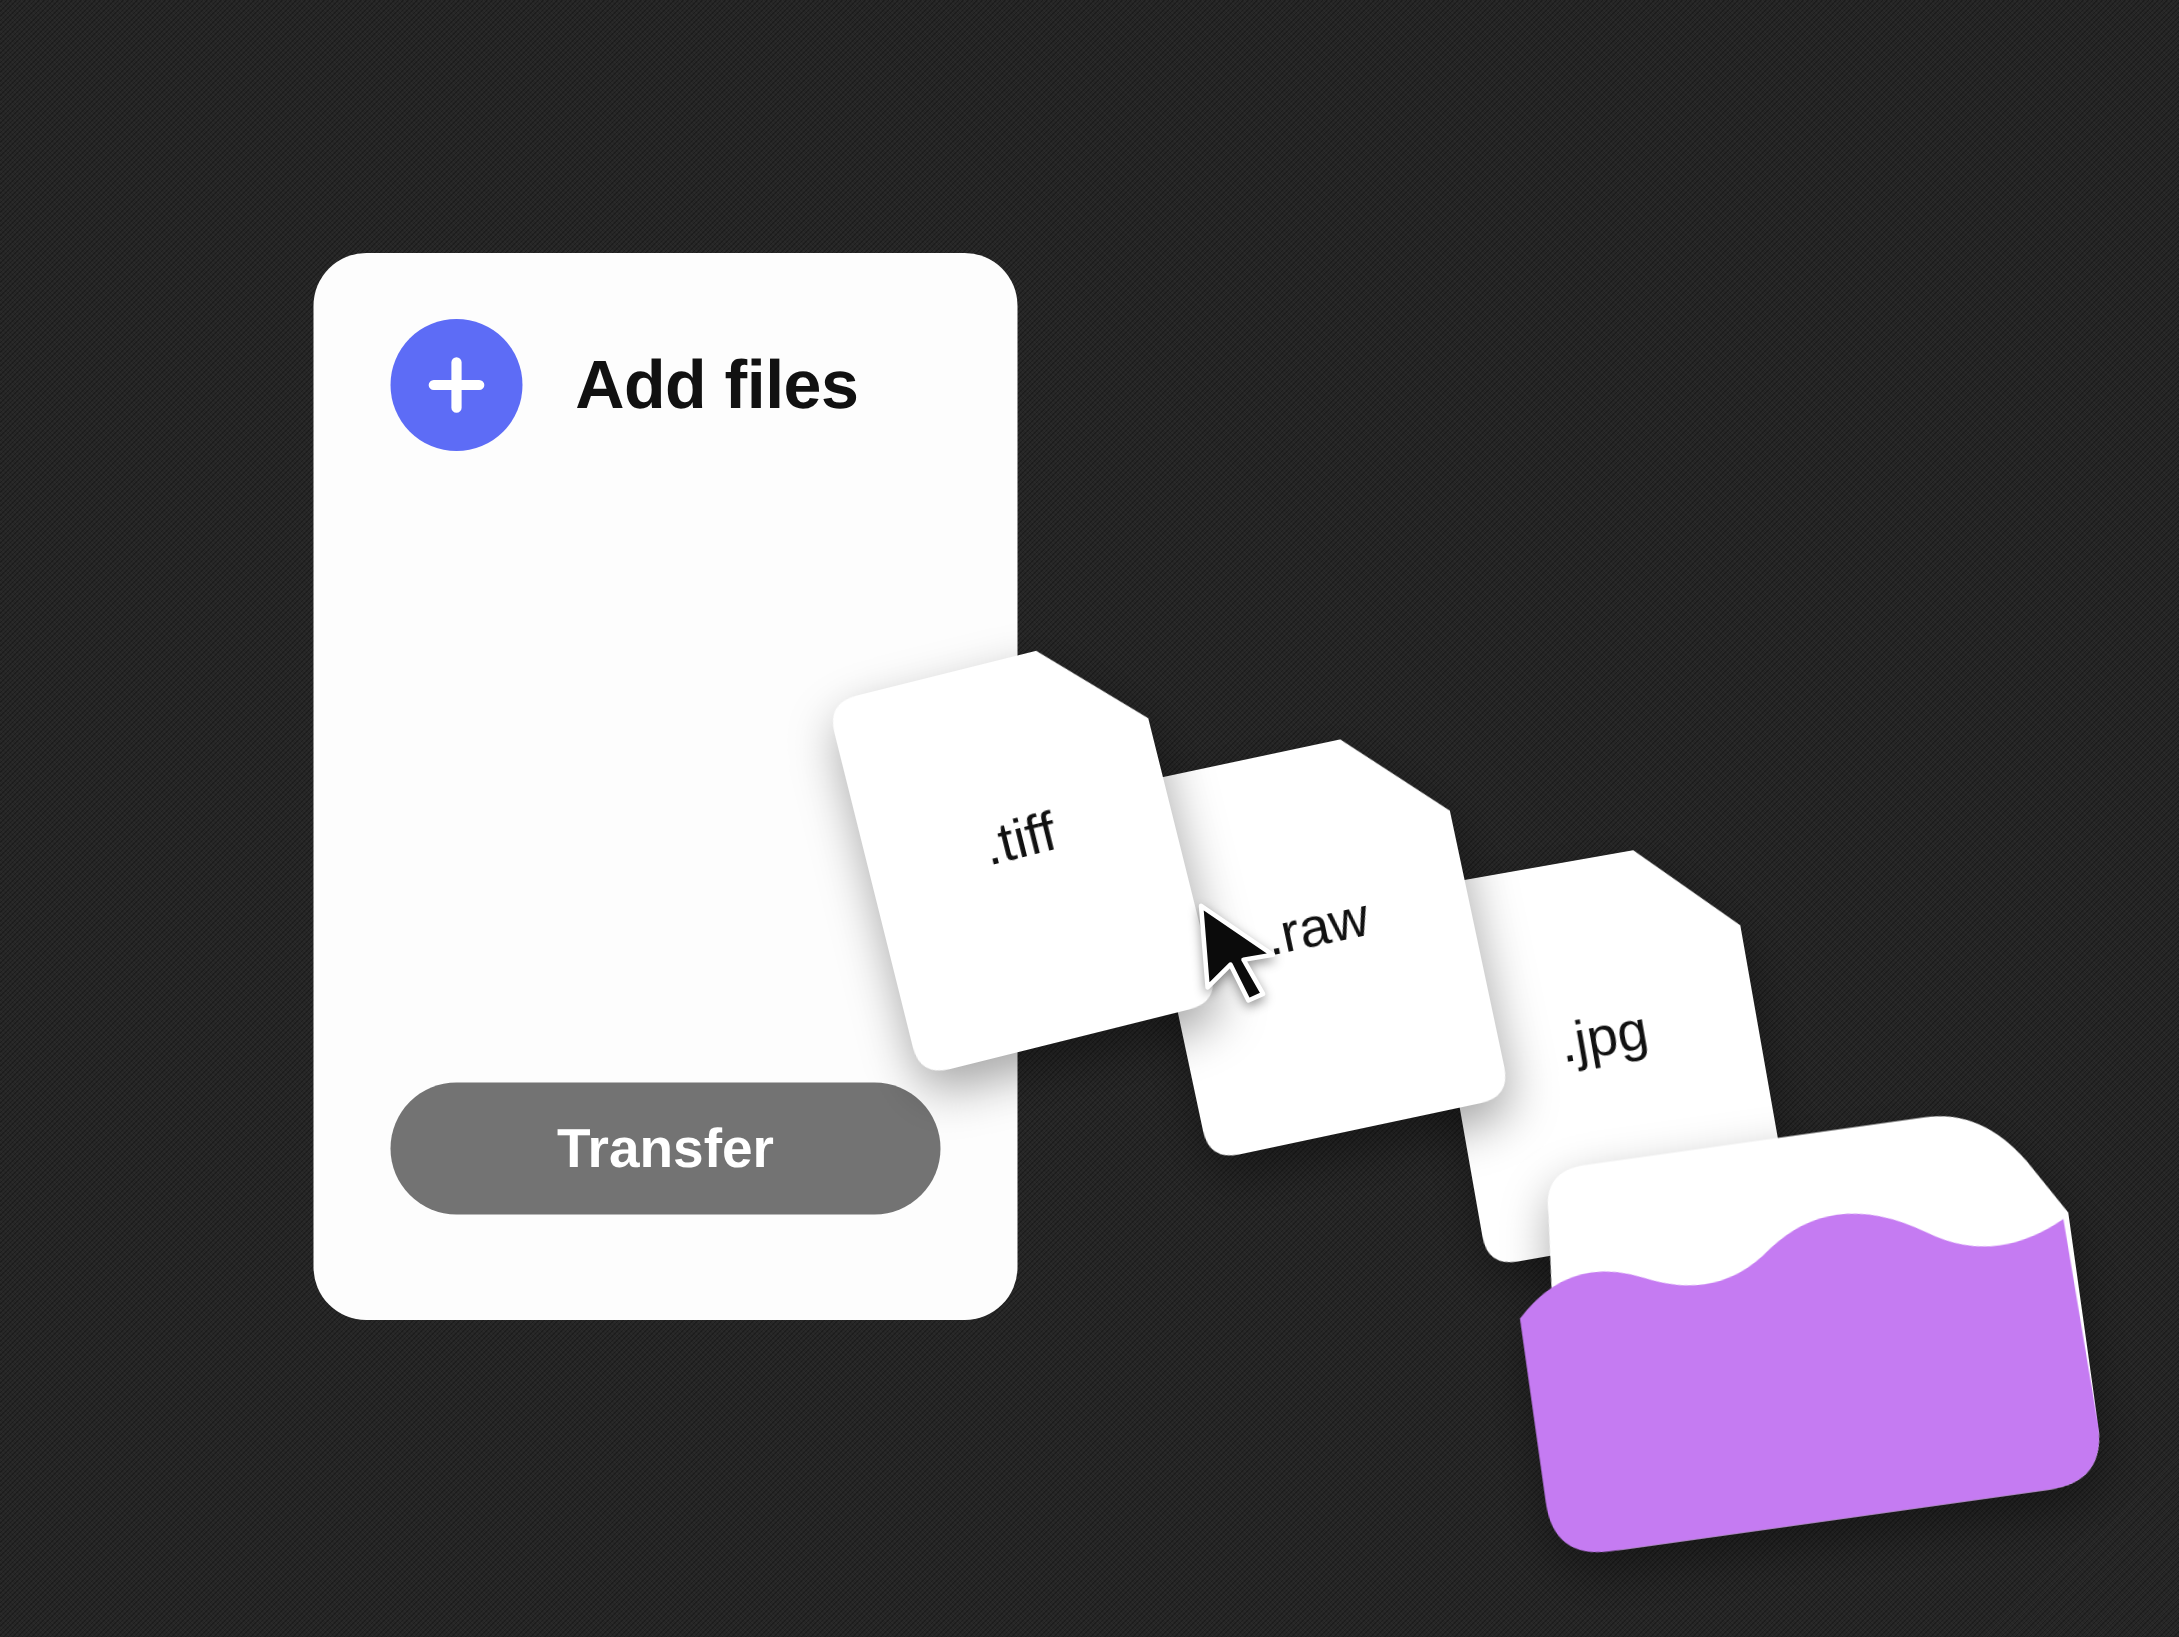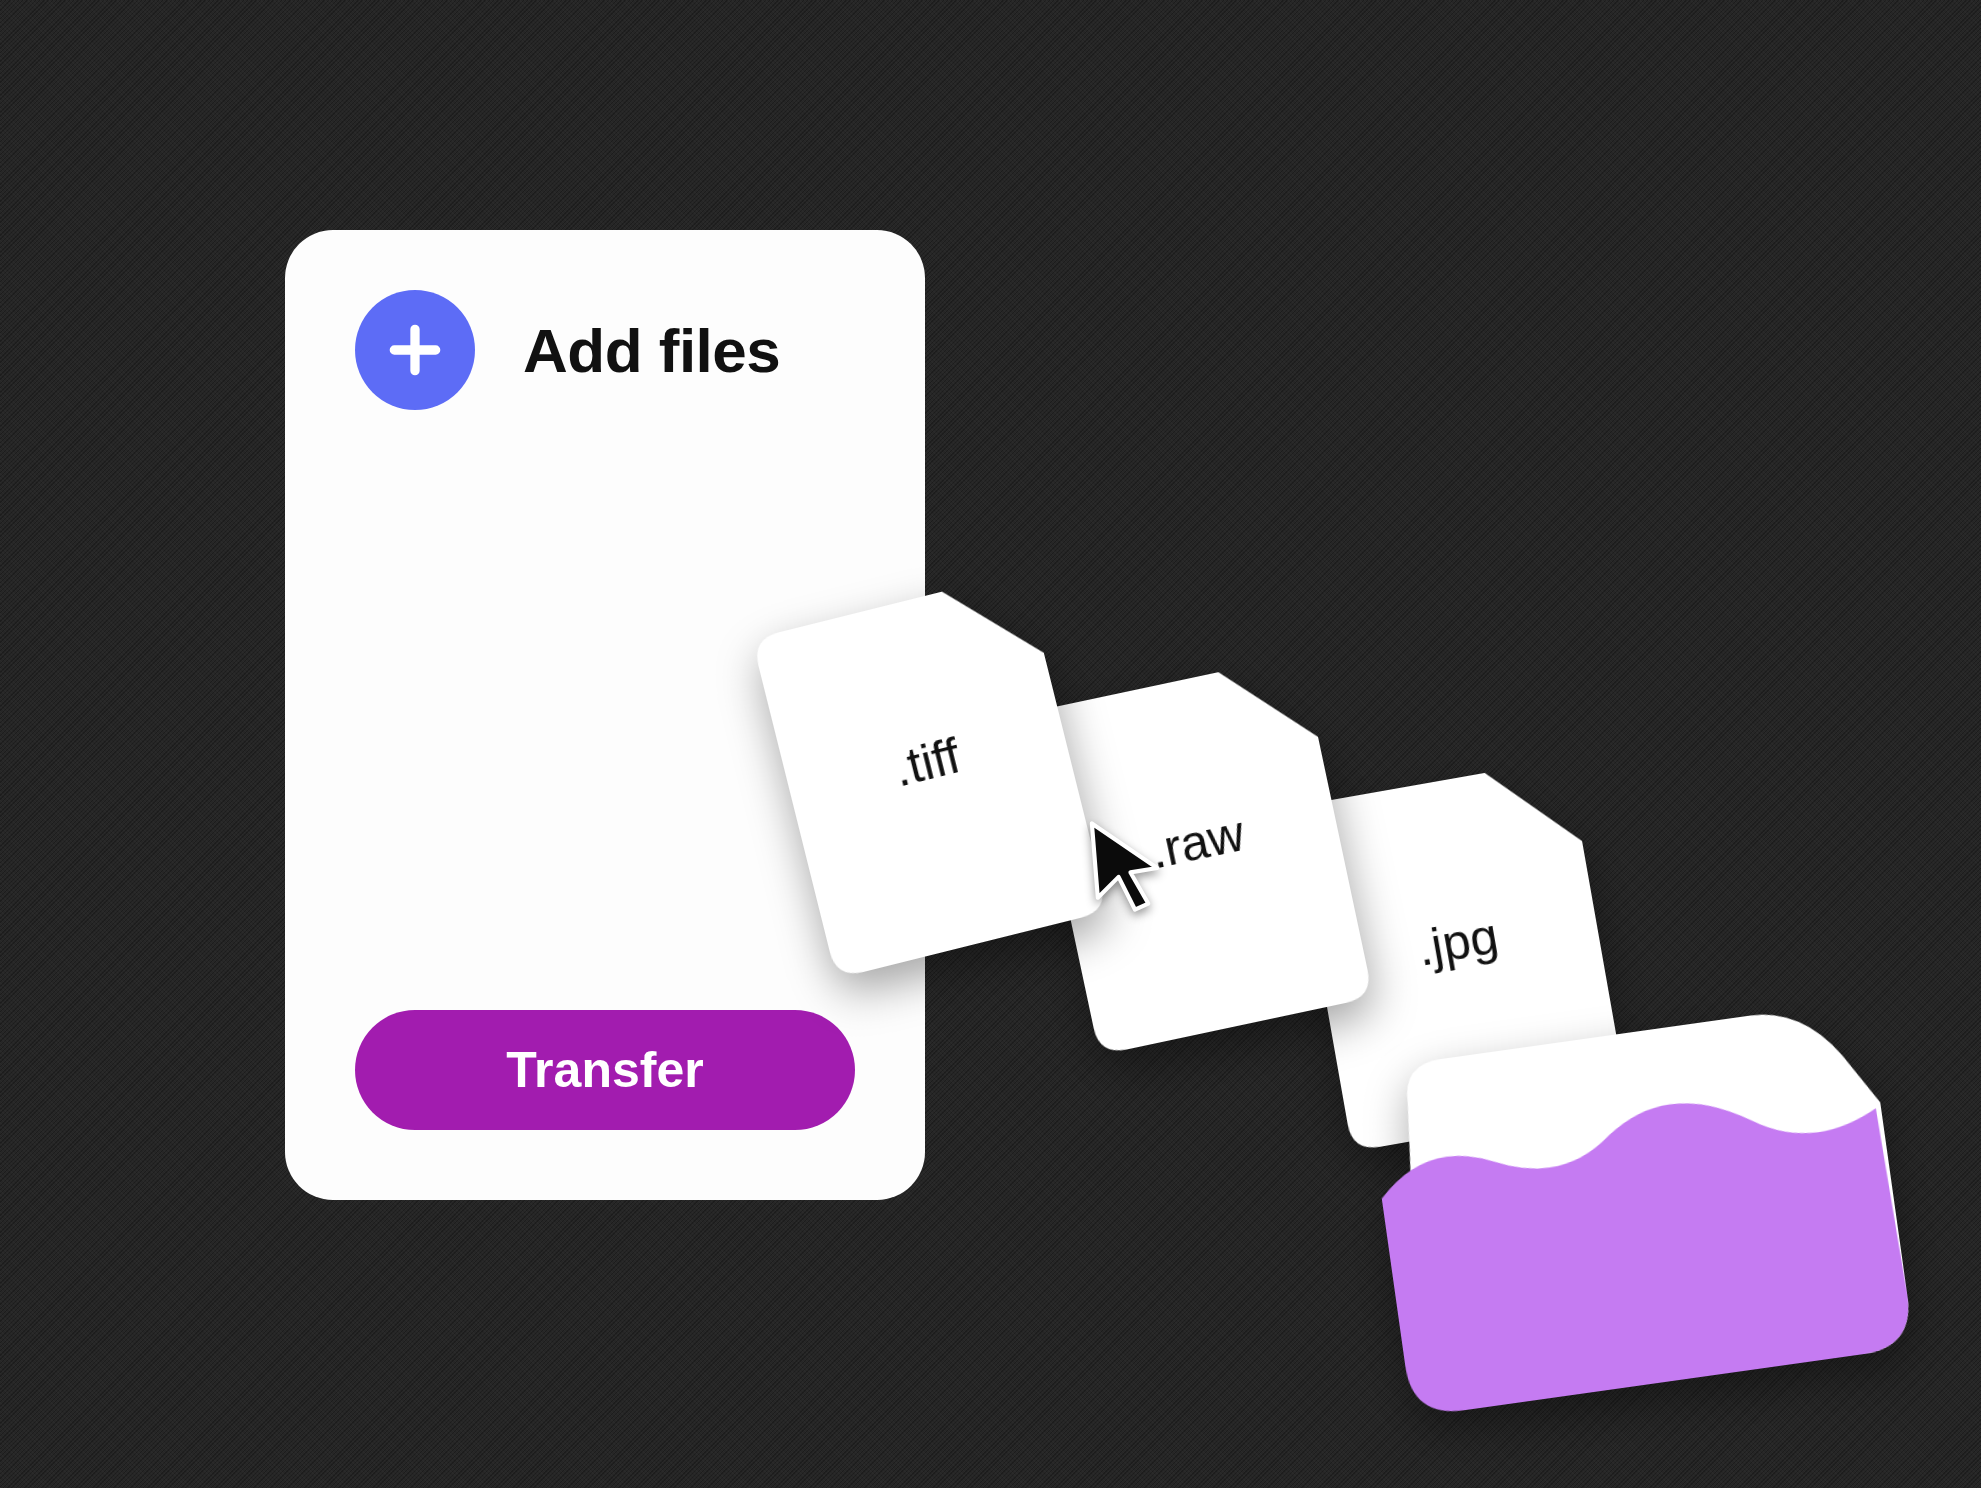--- a/index.html
+++ b/index.html
@@ -20,21 +20,21 @@
 
   
   .card {
     position: absolute;
     left: 285px;
     top: 230px;
     width: 640px;
     height: 970px;
     background: #fdfdfd;
     border-radius: 48px;
-    padding: 60px 70px 70px 70px;
+    padding: 60px 70px 96px 70px;
     display: flex;
     flex-direction: column;
     justify-content: space-between;
   }
   .add-row {
     display: flex;
     align-items: center;
     gap: 48px;
     cursor: pointer;
   }
@@ -52,21 +52,21 @@
     font-size: 62px;
     font-weight: 600;
     color: #111;
     letter-spacing: -0.5px;
   }
   .transfer-btn {
     width: 100%;
     height: 120px;
     border: none;
     border-radius: 60px;
-    background: #a21caf;
+    background: #737373;
     color: #fff;
     font-size: 50px;
     font-weight: 600;
     cursor: pointer;
   }
 
   
   .file {
     position: absolute;
     width: 280px;

